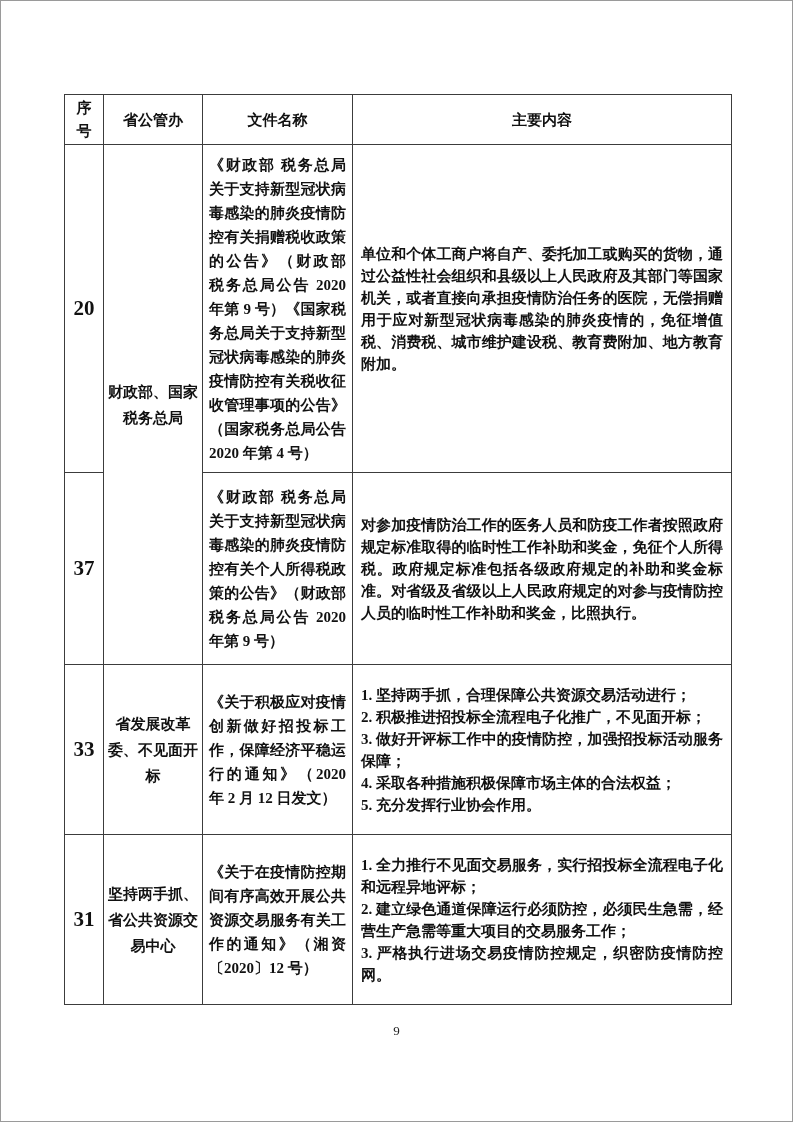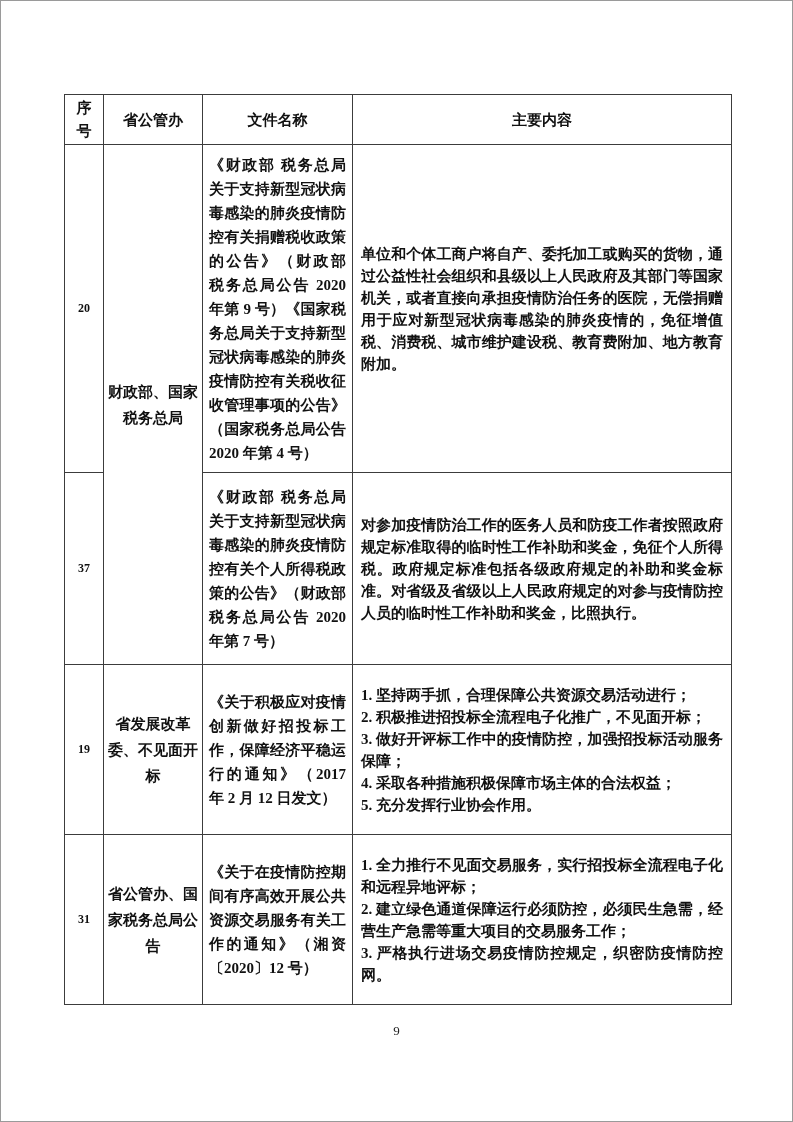--- a/index.html
+++ b/index.html
@@ -37,21 +37,21 @@
     padding:0 2px;
   }
   .stack{width:1.1em;margin:0 auto;line-height:23px;}
   tr.r20 td{height:328px;}
   tr.r21 td{height:192px;}
   tr.r22 td{height:170px;}
   tr.r23 td{height:170px;}
   td.num{
     text-align:center;
     font-family:"Liberation Serif","DejaVu Serif",serif;
-    font-size:12px;
+    font-size:21px;
     padding:0;
   }
   td.agency{
     text-align:center;
     line-height:26px;
     padding:14px 3px;
   }
   td.doc{
     text-align:justify;
     text-justify:inter-character;
@@ -100,38 +100,38 @@
 
     <tr class="r20">
       <td class="num">20</td>
       <td class="agency" rowspan="2">财政部、国家税务总局</td>
       <td class="doc">《财政部 税务总局关于支持新型冠状病毒感染的肺炎疫情防控有关捐赠税收政策的公告》（财政部 税务总局公告 2020 年第 9 号）《国家税务总局关于支持新型冠状病毒感染的肺炎疫情防控有关税收征收管理事项的公告》（国家税务总局公告 2020 年第 4 号）</td>
       <td class="content">单位和个体工商户将自产、委托加工或购买的货物，通过公益性社会组织和县级以上人民政府及其部门等国家机关，或者直接向承担疫情防治任务的医院，无偿捐赠用于应对新型冠状病毒感染的肺炎疫情的，免征增值税、消费税、城市维护建设税、教育费附加、地方教育附加。</td>
     </tr>
 
     <tr class="r21">
       <td class="num">37</td>
-      <td class="doc">《财政部 税务总局关于支持新型冠状病毒感染的肺炎疫情防控有关个人所得税政策的公告》（财政部 税务总局公告 2020 年第 7 号）</td>
+      <td class="doc">《财政部 税务总局关于支持新型冠状病毒感染的肺炎疫情防控有关个人所得税政策的公告》（财政部 税务总局公告 2020 年第 9 号）</td>
       <td class="content">对参加疫情防治工作的医务人员和防疫工作者按照政府规定标准取得的临时性工作补助和奖金，免征个人所得税。政府规定标准包括各级政府规定的补助和奖金标准。对省级及省级以上人民政府规定的对参与疫情防控人员的临时性工作补助和奖金，比照执行。</td>
     </tr>
 
     <tr class="r22">
-      <td class="num">19</td>
+      <td class="num">33</td>
       <td class="agency">省发展改革委、不见面开标</td>
-      <td class="doc">《关于积极应对疫情创新做好招投标工作，保障经济平稳运行的通知》（2017 年 2 月 12 日发文）</td>
+      <td class="doc">《关于积极应对疫情创新做好招投标工作，保障经济平稳运行的通知》（2020 年 2 月 12 日发文）</td>
       <td class="content">1. 坚持两手抓，合理保障公共资源交易活动进行；
 2. 积极推进招投标全流程电子化推广，不见面开标；
 3. 做好开评标工作中的疫情防控，加强招投标活动服务保障；
 4. 采取各种措施积极保障市场主体的合法权益；
 5. 充分发挥行业协会作用。</td>
     </tr>
 
     <tr class="r23">
       <td class="num">31</td>
-      <td class="agency">省公管办、国家税务总局公告</td>
+      <td class="agency">坚持两手抓、省公共资源交易中心</td>
       <td class="doc">《关于在疫情防控期间有序高效开展公共资源交易服务有关工作的通知》（湘资〔2020〕12 号）</td>
       <td class="content">1. 全力推行不见面交易服务，实行招投标全流程电子化和远程异地评标；
 2. 建立绿色通道保障运行必须防控，必须民生急需，经营生产急需等重大项目的交易服务工作；
 3. 严格执行进场交易疫情防控规定，织密防疫情防控网。</td>
     </tr>
   </tbody>
     </table>
 
   <div class="page-number">9</div>
 </div>

